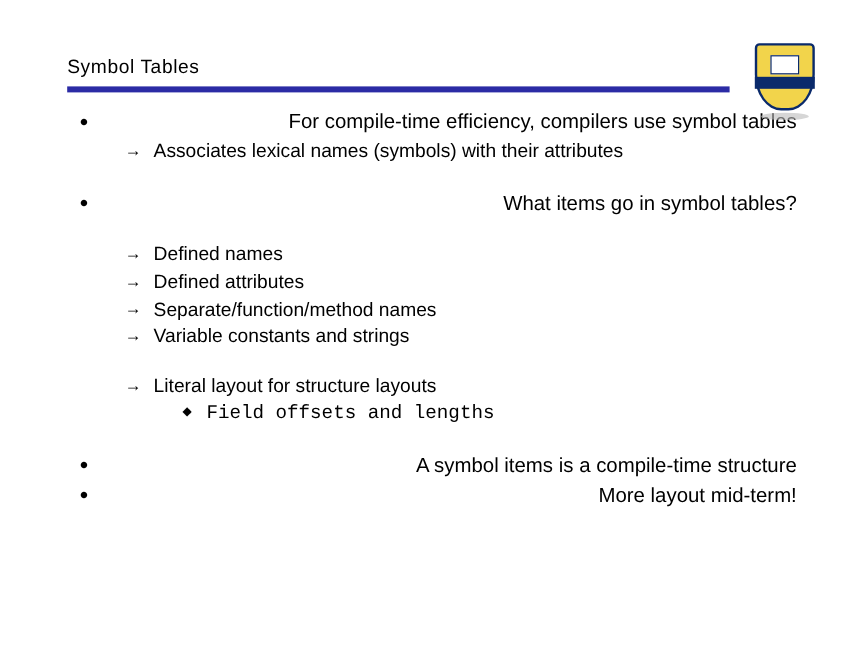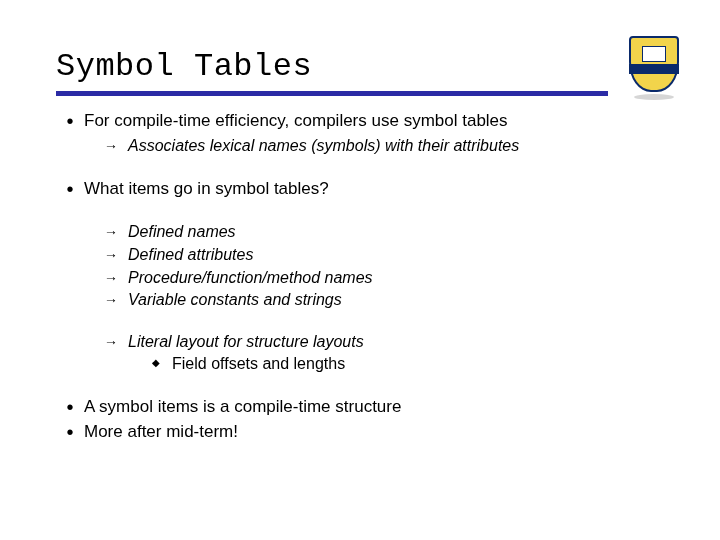--- a/index.html
+++ b/index.html
@@ -19,25 +19,24 @@
     overflow: hidden;
   }
   .slide {
     padding: 48px 56px 0 56px;
     box-sizing: border-box;
     width: 100%;
     height: 100%;
     position: relative;
   }
   .title {
-    font-size: 32px;
+    font-size: 16px;
     font-weight: 400;
     margin: 0 0 6px 0;
     letter-spacing: 0.5px;
-    font-family: Liberation Mono, monospace;
   }
   .rule {
     height: 5px;
     background: #2b2ba5;
     margin: 4px 0 14px 0;
     width: 552px;
   }
   .logo {
     position: absolute;
     top: 36px;
@@ -90,44 +89,45 @@
     margin: 2px 0;
   }
   .b1 .dot {
     width: 28px;
     text-align: center;
     font-size: 20px;
     line-height: 1.1;
   }
   .b1 .txt {
     flex:1;
+    text-align:right;
   }
   .b2 {
     display:flex;
     margin: 1px 0 1px 48px;
     font-size: 16px;
   }
   .b2 .arr {
     width: 24px;
     text-align:left;
     font-size: 14px;
     line-height: 1.4;
   }
-  .b2 .txt { flex:1;font-style:italic; }
+  .b2 .txt { flex:1; }
   .b3 {
     display:flex;
     margin: 1px 0 1px 96px;
     font-size: 16px;
   }
   .b3 .sq {
     width: 20px;
     font-size: 10px;
     line-height: 2;
   }
-  .b3 .txt { flex:1; }
+  .b3 .txt { flex:1;font-family:Liberation Mono, monospace; }
   .gap { height: 18px; }
 </style>
 </head>
 <body>
 
 <div class="slide">
 
   <div class="logo" title="University of Delaware">
     <div class="logo-shield">
       <div class="logo-book"></div>
@@ -162,21 +162,21 @@
     <div class="b2">
       <div class="arr">→</div>
       <div class="txt">Defined names</div>
     </div>
     <div class="b2">
       <div class="arr">→</div>
       <div class="txt">Defined attributes</div>
     </div>
     <div class="b2">
       <div class="arr">→</div>
-      <div class="txt">Procedure/function/method names</div>
+      <div class="txt">Separate/function/method names</div>
     </div>
     <div class="b2">
       <div class="arr">→</div>
       <div class="txt">Variable constants and strings</div>
     </div>
 
     <div class="gap"></div>
 
     <div class="b2">
       <div class="arr">→</div>
@@ -188,17 +188,17 @@
     </div>
 
     <div class="gap"></div>
 
     <div class="b1">
       <div class="dot">•</div>
       <div class="txt">A symbol items is a compile-time structure</div>
     </div>
     <div class="b1">
       <div class="dot">•</div>
-      <div class="txt">More after mid-term!</div>
+      <div class="txt">More layout mid-term!</div>
     </div>
 
   </div>
 </div>
 
 </body></html>

